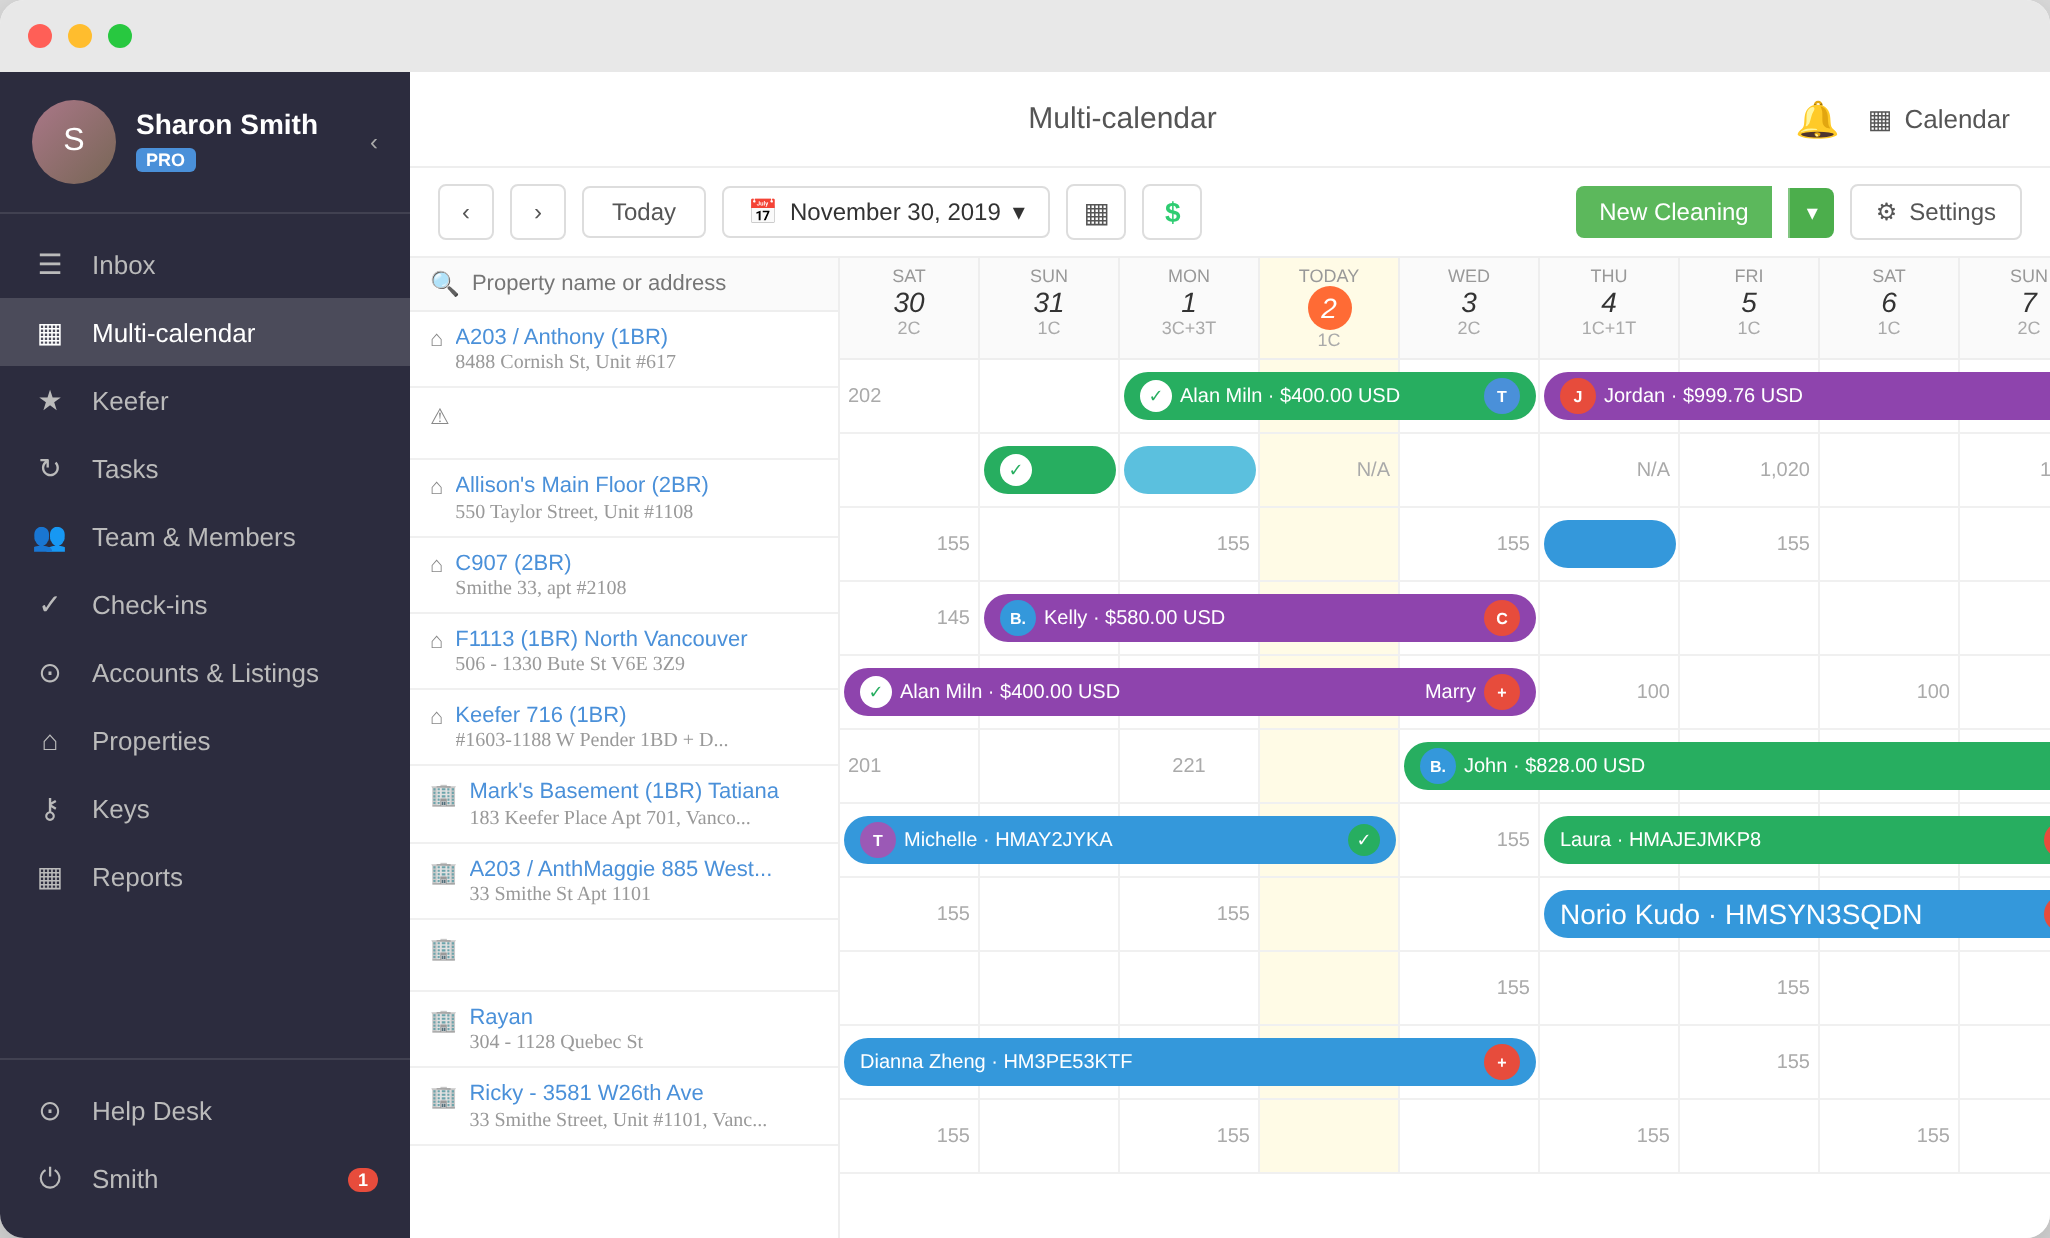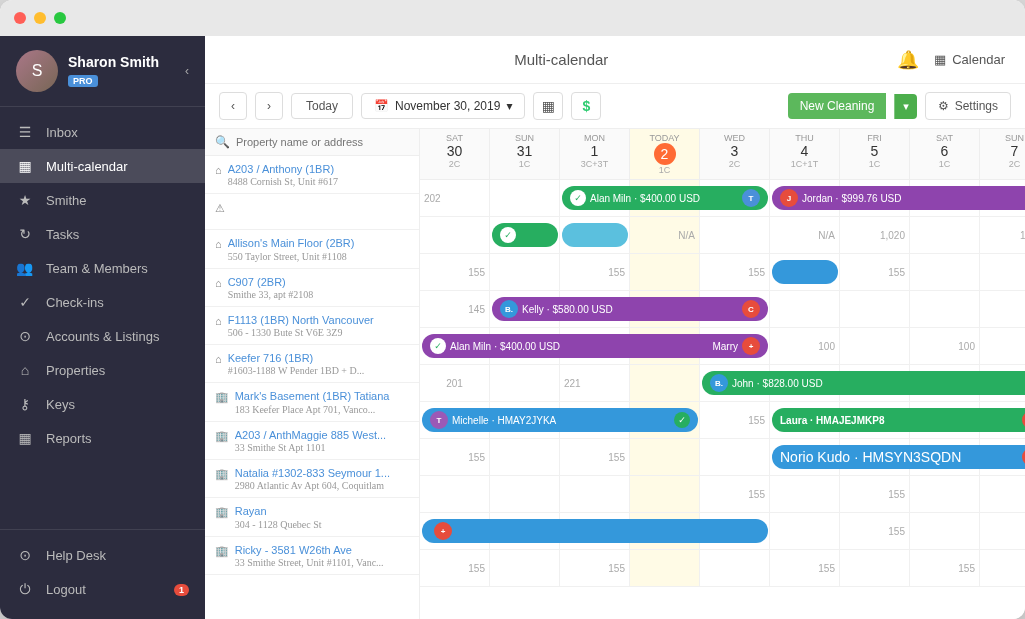--- a/index.html
+++ b/index.html
@@ -52,21 +52,21 @@
     .prop-row { display: flex; align-items: flex-start; padding: 6px 10px; border-bottom: 1px solid #f0f0f0; min-height: 36px; }
     .prop-icon { font-size: 11px; color: #888; margin-right: 6px; margin-top: 2px; flex-shrink: 0; }
     .prop-info { flex: 1; min-width: 0; }
     .prop-name { font-size: 11px; color: #4a90d9; font-weight: 500; line-height: 1.3; white-space: nowrap; overflow: hidden; text-overflow: ellipsis; }
     .prop-addr { font-size: 10px; color: #999; white-space: nowrap; overflow: hidden; text-overflow: ellipsis; font-family: Liberation Serif, serif; }
     
     .grid-area { flex: 1; overflow-x: auto; overflow-y: auto; }
     .grid-header { display: flex; background: #fafafa; border-bottom: 1px solid #eee; position: sticky; top: 0; z-index: 4; }
     .grid-header-cell { flex-shrink: 0; width: 70px; border-right: 1px solid #eee; padding: 4px 6px; text-align: center; }
     .day-label { font-size: 9px; color: #999; text-transform: uppercase; }
-    .day-num { font-size: 14px; font-weight: 500; color: #333; }
+    .day-num { font-size: 14px; font-weight: 500; color: #333; font-style: italic; }
     .day-count { font-size: 9px; color: #aaa; }
     .grid-header-cell.today-col { background: #fffbe6; }
     .day-num.today { background: #ff6b35; color: #fff; border-radius: 50%; width: 22px; height: 22px; display: inline-flex; align-items: center; justify-content: center; }
     .grid-row { display: flex; border-bottom: 1px solid #f0f0f0; min-height: 36px; align-items: center; }
     .grid-cell { flex-shrink: 0; width: 70px; border-right: 1px solid #f0f0f0; height: 36px; display: flex; align-items: center; justify-content: flex-end; padding: 0 4px; font-size: 10px; color: #aaa; position: relative; }
     .grid-cell.today-col { background: #fffbe6; }
     .event-bar { position: absolute; height: 24px; border-radius: 12px; display: flex; align-items: center; padding: 0 8px; font-size: 10px; font-weight: 500; color: #fff; white-space: nowrap; z-index: 2; cursor: pointer; }
   </style>
 </head>
 <body>
@@ -95,21 +95,21 @@
         <div class="nav-item">
           <span class="nav-icon">☰</span>
           <span>Inbox</span>
         </div>
         <div class="nav-item active">
           <span class="nav-icon">▦</span>
           <span>Multi-calendar</span>
         </div>
         <div class="nav-item">
           <span class="nav-icon">★</span>
-          <span>Smithe</span>
+          <span>Keefer</span>
         </div>
         <div class="nav-item">
           <span class="nav-icon">↻</span>
           <span>Tasks</span>
         </div>
         <div class="nav-item">
           <span class="nav-icon">👥</span>
           <span>Team &amp; Members</span>
         </div>
         <div class="nav-item">
@@ -134,21 +134,21 @@
         </div>
       </div>
 
       <div class="sidebar-footer">
         <div class="nav-item">
           <span class="nav-icon">⊙</span>
           <span>Help Desk</span>
         </div>
         <div class="nav-item">
           <span class="nav-icon">⏻</span>
-          <span>Logout</span>
+          <span>Smith</span>
           <span class="notification-badge">1</span>
         </div>
       </div>
     </div>
 
     <div class="main">
 
       <div class="main-header">
         <div></div>
         <div class="main-title">Multi-calendar</div>
@@ -236,24 +236,20 @@
   </div>
               <div class="prop-row">
     <span class="prop-icon">🏢</span>
     <div class="prop-info">
       <div class="prop-name">A203 / AnthMaggie 885 West...</div>
       <div class="prop-addr">33 Smithe St Apt 1101</div>
     </div>
   </div>
               <div class="prop-row">
     <span class="prop-icon">🏢</span>
-    <div class="prop-info">
-      <div class="prop-name">Natalia #1302-833 Seymour 1...</div>
-      <div class="prop-addr">2980 Atlantic Av Apt 604, Coquitlam</div>
-    </div>
   </div>
               <div class="prop-row">
     <span class="prop-icon">🏢</span>
     <div class="prop-info">
       <div class="prop-name">Rayan</div>
       <div class="prop-addr">304 - 1128 Quebec St</div>
     </div>
   </div>
               <div class="prop-row">
     <span class="prop-icon">🏢</span>
@@ -418,25 +414,25 @@
                 </div>
                 <div class="grid-cell"></div>
                 <div class="event-bar" style="background: rgb(142, 68, 173); left: 2px; width: 346px; top: 6px;">
                   <span style="width: 16px; height: 16px; border-radius: 50%; background: rgb(255, 255, 255); display: inline-flex; align-items: center; justify-content: center; font-size: 9px; color: rgb(39, 174, 96); margin-right: 4px; flex-shrink: 0;">✓</span>
                   <span style="font-size: 10px; font-weight: 500; color: rgb(255, 255, 255); flex: 1 1 0%; overflow: hidden; text-overflow: ellipsis;">Alan Miln · $400.00 USD</span>
                   <span style="font-size: 10px; color: rgb(255, 255, 255); margin-left: 4px;">Marry</span>
                   <span style="width: 18px; height: 18px; border-radius: 50%; background: rgb(231, 76, 60); display: inline-flex; align-items: center; justify-content: center; font-size: 8px; font-weight: bold; color: rgb(255, 255, 255); margin-left: 4px; flex-shrink: 0;">+</span>
                 </div>
               </div>
               <div class="grid-row" style="position: relative; min-height: 36px; display: flex;">
+                <div class="grid-cell" style="color: rgb(170, 170, 170); font-size: 10px; justify-content: flex-start; padding-right: 4px;">
+                  <span>201</span>
+                </div>
+                <div class="grid-cell"></div>
                 <div class="grid-cell" style="color: rgb(170, 170, 170); font-size: 10px; justify-content: center; padding-right: 4px;">
-                  <span>201</span>
-                </div>
-                <div class="grid-cell"></div>
-                <div class="grid-cell" style="color: rgb(170, 170, 170); font-size: 10px; justify-content: flex-start; padding-right: 4px;">
                   <span>221</span>
                 </div>
                 <div class="grid-cell today-col"></div>
                 <div class="grid-cell" style="color: rgb(170, 170, 170); font-size: 10px; justify-content: flex-end; padding-right: 4px;">
                   <span>210</span>
                 </div>
                 <div class="grid-cell"></div>
                 <div class="grid-cell" style="color: rgb(170, 170, 170); font-size: 10px; justify-content: flex-end; padding-right: 4px;">
                   <span>207</span>
                 </div>
@@ -458,21 +454,21 @@
                 <div class="grid-cell"></div>
                 <div class="grid-cell"></div>
                 <div class="grid-cell"></div>
                 <div class="grid-cell" style="color: rgb(170, 170, 170); font-size: 10px; justify-content: flex-end; padding-right: 4px;"></div>
                 <div class="event-bar" style="background: rgb(52, 152, 219); left: 2px; width: 276px; top: 6px;">
                   <span style="width: 18px; height: 18px; border-radius: 50%; background: rgb(155, 89, 182); display: inline-flex; align-items: center; justify-content: center; font-size: 8px; font-weight: bold; color: rgb(255, 255, 255); margin-right: 4px; flex-shrink: 0;">T</span>
                   <span style="font-size: 10px; font-weight: 500; color: rgb(255, 255, 255); flex: 1 1 0%; overflow: hidden; text-overflow: ellipsis;">Michelle · HMAY2JYKA</span>
                   <span style="width: 16px; height: 16px; border-radius: 50%; background: rgb(39, 174, 96); display: inline-flex; align-items: center; justify-content: center; font-size: 9px; color: rgb(255, 255, 255); margin-left: 4px; flex-shrink: 0;">✓</span>
                 </div>
                 <div class="event-bar" style="background: rgb(39, 174, 96); left: 352px; width: 276px; top: 6px;">
-                  <span style="font-size: 10px; font-weight: 700; color: rgb(255, 255, 255); flex: 1 1 0%; overflow: hidden; text-overflow: ellipsis;">Laura · HMAJEJMKP8</span>
+                  <span style="font-size: 10px; font-weight: 400; color: rgb(255, 255, 255); flex: 1 1 0%; overflow: hidden; text-overflow: ellipsis;">Laura · HMAJEJMKP8</span>
                   <span style="width: 18px; height: 18px; border-radius: 50%; background: rgb(231, 76, 60); display: inline-flex; align-items: center; justify-content: center; font-size: 8px; font-weight: bold; color: rgb(255, 255, 255); margin-left: 4px; flex-shrink: 0;">C</span>
                 </div>
               </div>
               <div class="grid-row" style="position: relative; min-height: 36px; display: flex;">
                 <div class="grid-cell" style="color: rgb(170, 170, 170); font-size: 10px; justify-content: flex-end; padding-right: 4px;">
                   <span>155</span>
                 </div>
                 <div class="grid-cell"></div>
                 <div class="grid-cell" style="color: rgb(170, 170, 170); font-size: 10px; justify-content: flex-end; padding-right: 4px;">
                   <span>155</span>
@@ -511,20 +507,21 @@
                 <div class="grid-cell"></div>
                 <div class="grid-cell today-col"></div>
                 <div class="grid-cell"></div>
                 <div class="grid-cell"></div>
                 <div class="grid-cell" style="color: rgb(170, 170, 170); font-size: 10px; justify-content: flex-end; padding-right: 4px;">
                   <span>155</span>
                 </div>
                 <div class="grid-cell"></div>
                 <div class="grid-cell" style="color: rgb(170, 170, 170); font-size: 10px; justify-content: flex-end; padding-right: 4px;"></div>
                 <div class="event-bar" style="background: rgb(52, 152, 219); left: 2px; width: 346px; top: 6px;">
+                  <span style="font-size: 10px; font-weight: 500; color: rgb(255, 255, 255); flex: 1 1 0%; overflow: hidden; text-overflow: ellipsis;">Dianna Zheng · HM3PE53KTF</span>
                   <span style="width: 18px; height: 18px; border-radius: 50%; background: rgb(231, 76, 60); display: inline-flex; align-items: center; justify-content: center; font-size: 8px; font-weight: bold; color: rgb(255, 255, 255); margin-left: 4px; flex-shrink: 0;">+</span>
                 </div>
               </div>
               <div class="grid-row" style="position: relative; min-height: 36px; display: flex;">
                 <div class="grid-cell" style="color: rgb(170, 170, 170); font-size: 10px; justify-content: flex-end; padding-right: 4px;">
                   <span>155</span>
                 </div>
                 <div class="grid-cell"></div>
                 <div class="grid-cell" style="color: rgb(170, 170, 170); font-size: 10px; justify-content: flex-end; padding-right: 4px;">
                   <span>155</span>

